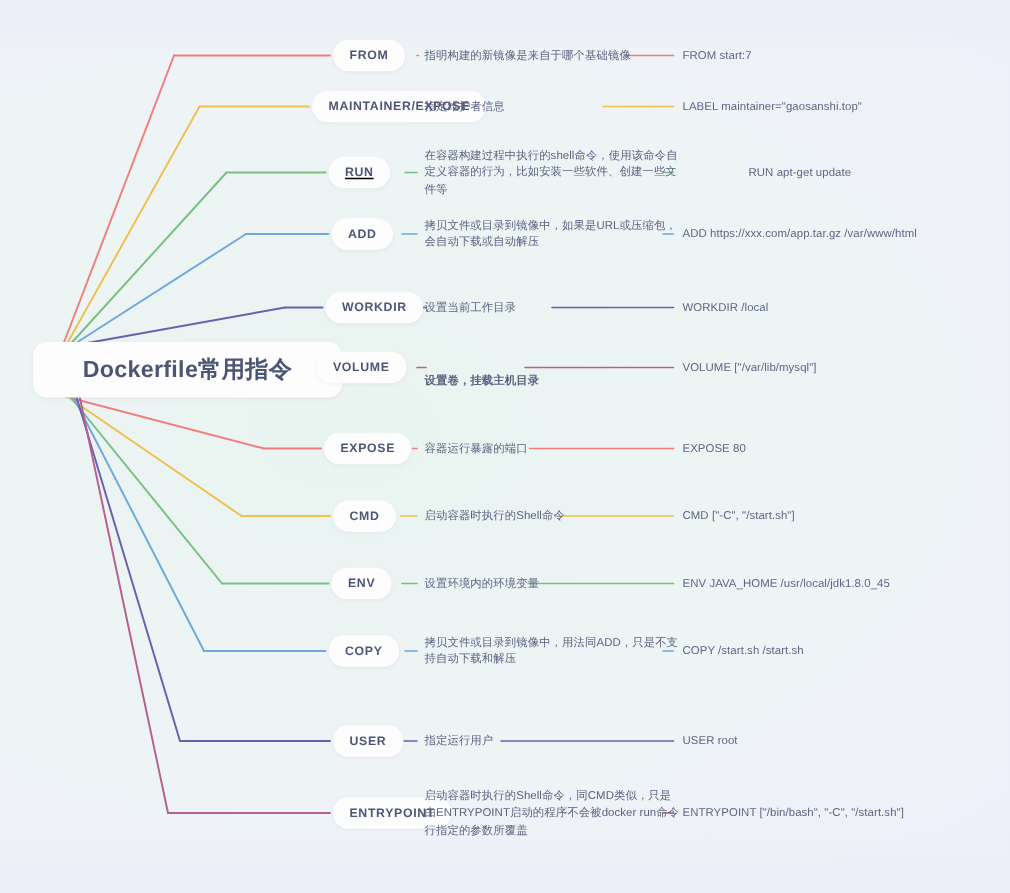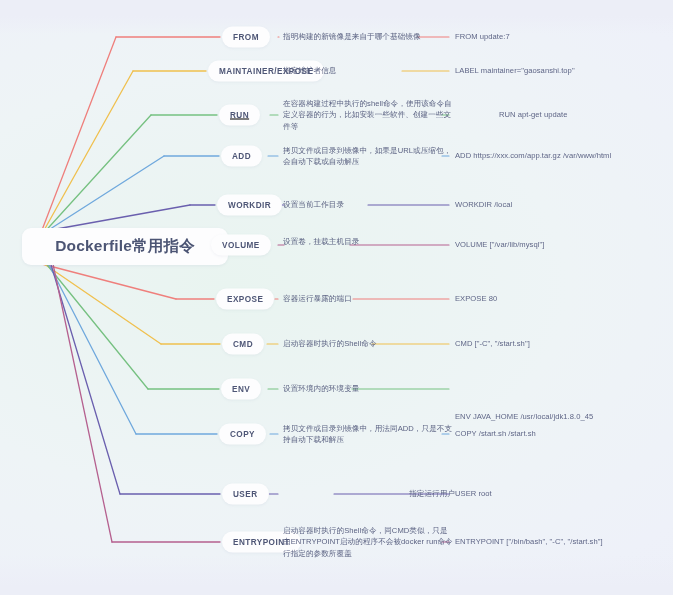--- a/index.html
+++ b/index.html
@@ -108,21 +108,21 @@
 
   <div class="root-node">
     <span class="root-label">Dockerfile常用指令</span>
   </div>
 
   <div id="rows">
       <div class="pill" style="left: 222px; top: 37px;">
         <span>FROM</span>
       </div>
       <div class="desc" style="top: 37px;">指明构建的新镜像是来自于哪个基础镜像</div>
-      <div class="example" style="top: 37px;">FROM update:7</div>
+      <div class="example" style="top: 37px;">FROM start:7</div>
       <div class="pill" style="left: 208px; top: 71px;">
         <span>MAINTAINER/EXPOSE</span>
       </div>
       <div class="desc" style="top: 71px;">指定维护者信息</div>
       <div class="example" style="top: 71px;">LABEL maintainer="gaosanshi.top"</div>
       <div class="pill" style="left: 219px; top: 115px; text-decoration: underline;">
         <span>RUN</span>
       </div>
       <div class="desc" style="top: 115px;">在容器构建过程中执行的shell命令，使用该命令自定义容器的行为，比如安装一些软件、创建一些文件等</div>
       <div class="example" style="top: 115px; margin-left: 44px;">RUN apt-get update</div>
@@ -132,46 +132,46 @@
       <div class="desc" style="top: 156px;">拷贝文件或目录到镜像中，如果是URL或压缩包，会自动下载或自动解压</div>
       <div class="example" style="top: 156px;">ADD https://xxx.com/app.tar.gz /var/www/html</div>
       <div class="pill" style="left: 217px; top: 205px;">
         <span>WORKDIR</span>
       </div>
       <div class="desc" style="top: 205px;">设置当前工作目录</div>
       <div class="example" style="top: 205px;">WORKDIR /local</div>
       <div class="pill" style="left: 211px; top: 245px;">
         <span>VOLUME</span>
       </div>
-      <div class="desc" style="top: 242px;">设置卷，挂载主机目录</div>
+      <div class="desc" style="top: 254px; font-weight: bold;">设置卷，挂载主机目录</div>
       <div class="example" style="top: 245px;">VOLUME ["/var/lib/mysql"]</div>
       <div class="pill" style="left: 216px; top: 299px;">
         <span>EXPOSE</span>
       </div>
       <div class="desc" style="top: 299px;">容器运行暴露的端口</div>
       <div class="example" style="top: 299px;">EXPOSE 80</div>
       <div class="pill" style="left: 222px; top: 344px;">
         <span>CMD</span>
       </div>
       <div class="desc" style="top: 344px;">启动容器时执行的Shell命令</div>
       <div class="example" style="top: 344px;">CMD ["-C", "/start.sh"]</div>
       <div class="pill" style="left: 221px; top: 389px;">
         <span>ENV</span>
       </div>
       <div class="desc" style="top: 389px;">设置环境内的环境变量</div>
-      <div class="example" style="top: 389px; margin-top: 28px;">ENV JAVA_HOME /usr/local/jdk1.8.0_45</div>
+      <div class="example" style="top: 389px;">ENV JAVA_HOME /usr/local/jdk1.8.0_45</div>
       <div class="pill" style="left: 219px; top: 434px;">
         <span>COPY</span>
       </div>
       <div class="desc" style="top: 434px;">拷贝文件或目录到镜像中，用法同ADD，只是不支持自动下载和解压</div>
       <div class="example" style="top: 434px;">COPY /start.sh /start.sh</div>
       <div class="pill" style="left: 222px; top: 494px;">
         <span>USER</span>
       </div>
-      <div class="desc" style="top: 494px; text-align: right;">指定运行用户</div>
+      <div class="desc" style="top: 494px;">指定运行用户</div>
       <div class="example" style="top: 494px;">USER root</div>
       <div class="pill" style="left: 222px; top: 542px;">
         <span>ENTRYPOINT</span>
       </div>
       <div class="desc" style="top: 542px;">启动容器时执行的Shell命令，同CMD类似，只是由ENTRYPOINT启动的程序不会被docker run命令行指定的参数所覆盖</div>
       <div class="example" style="top: 542px;">ENTRYPOINT ["/bin/bash", "-C", "/start.sh"]</div>
     </div>
 </div>
 
 </body></html>

